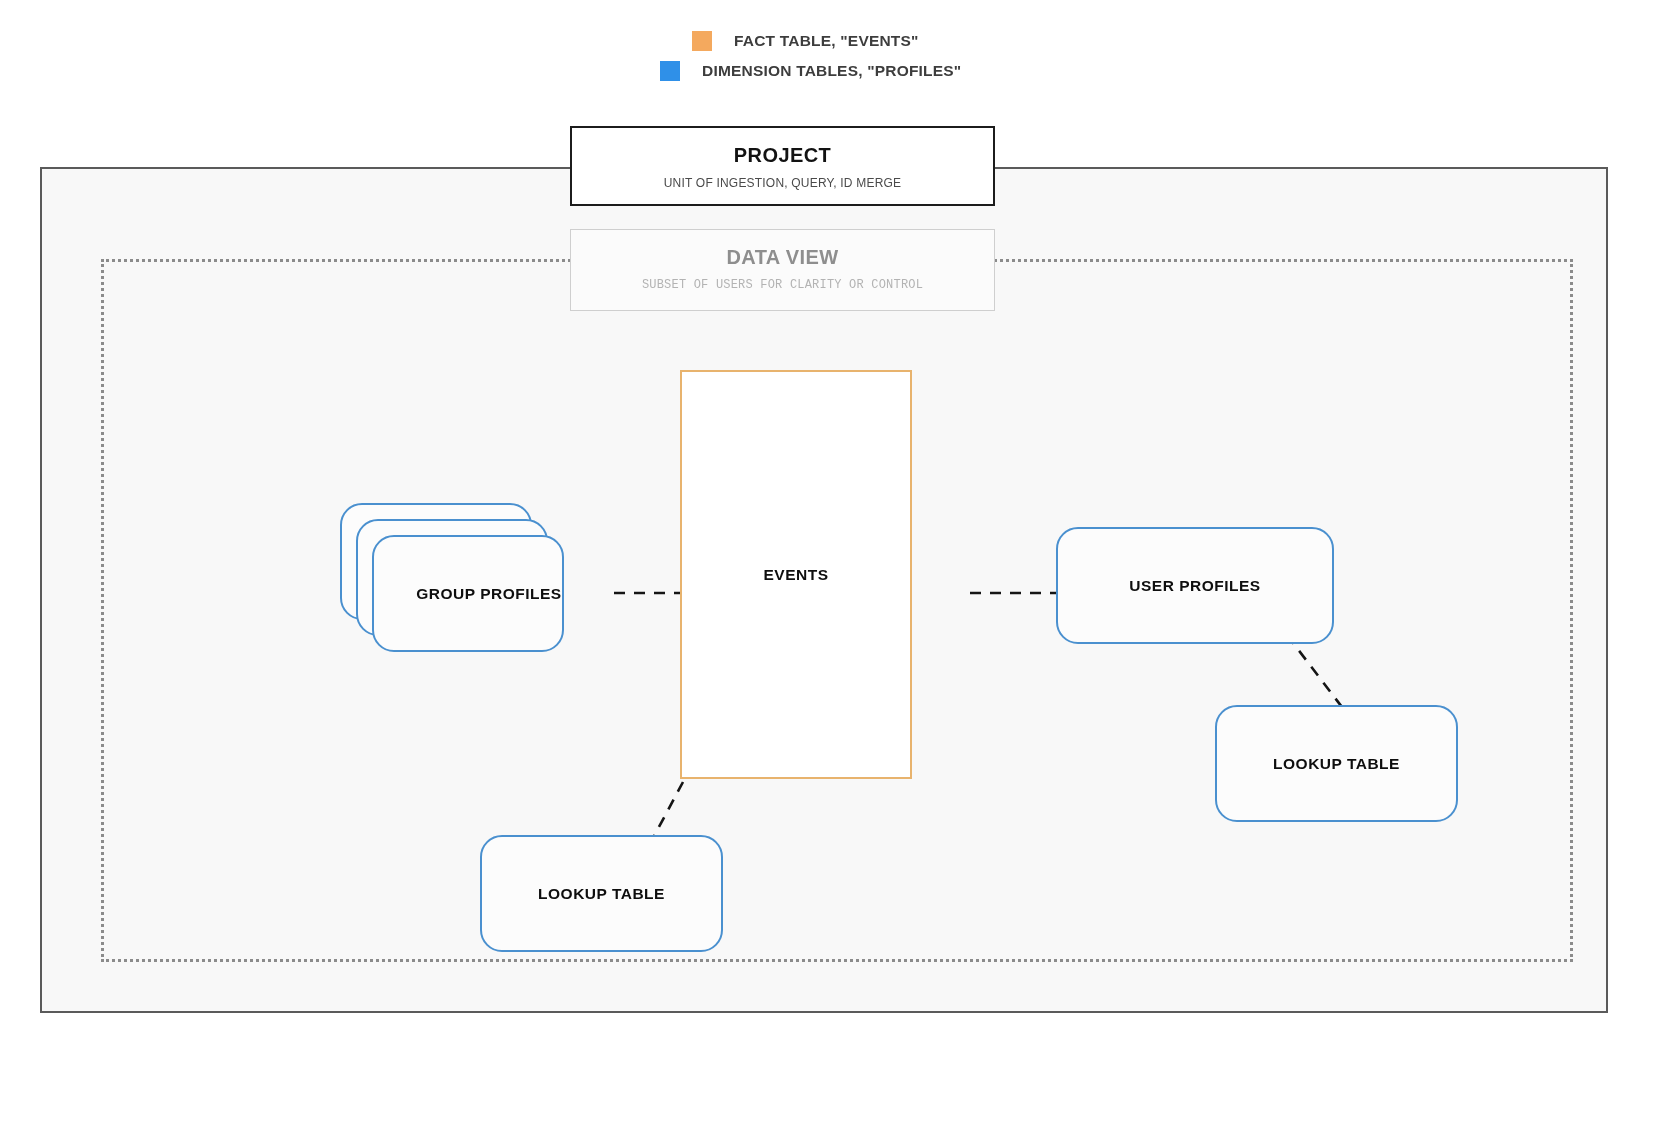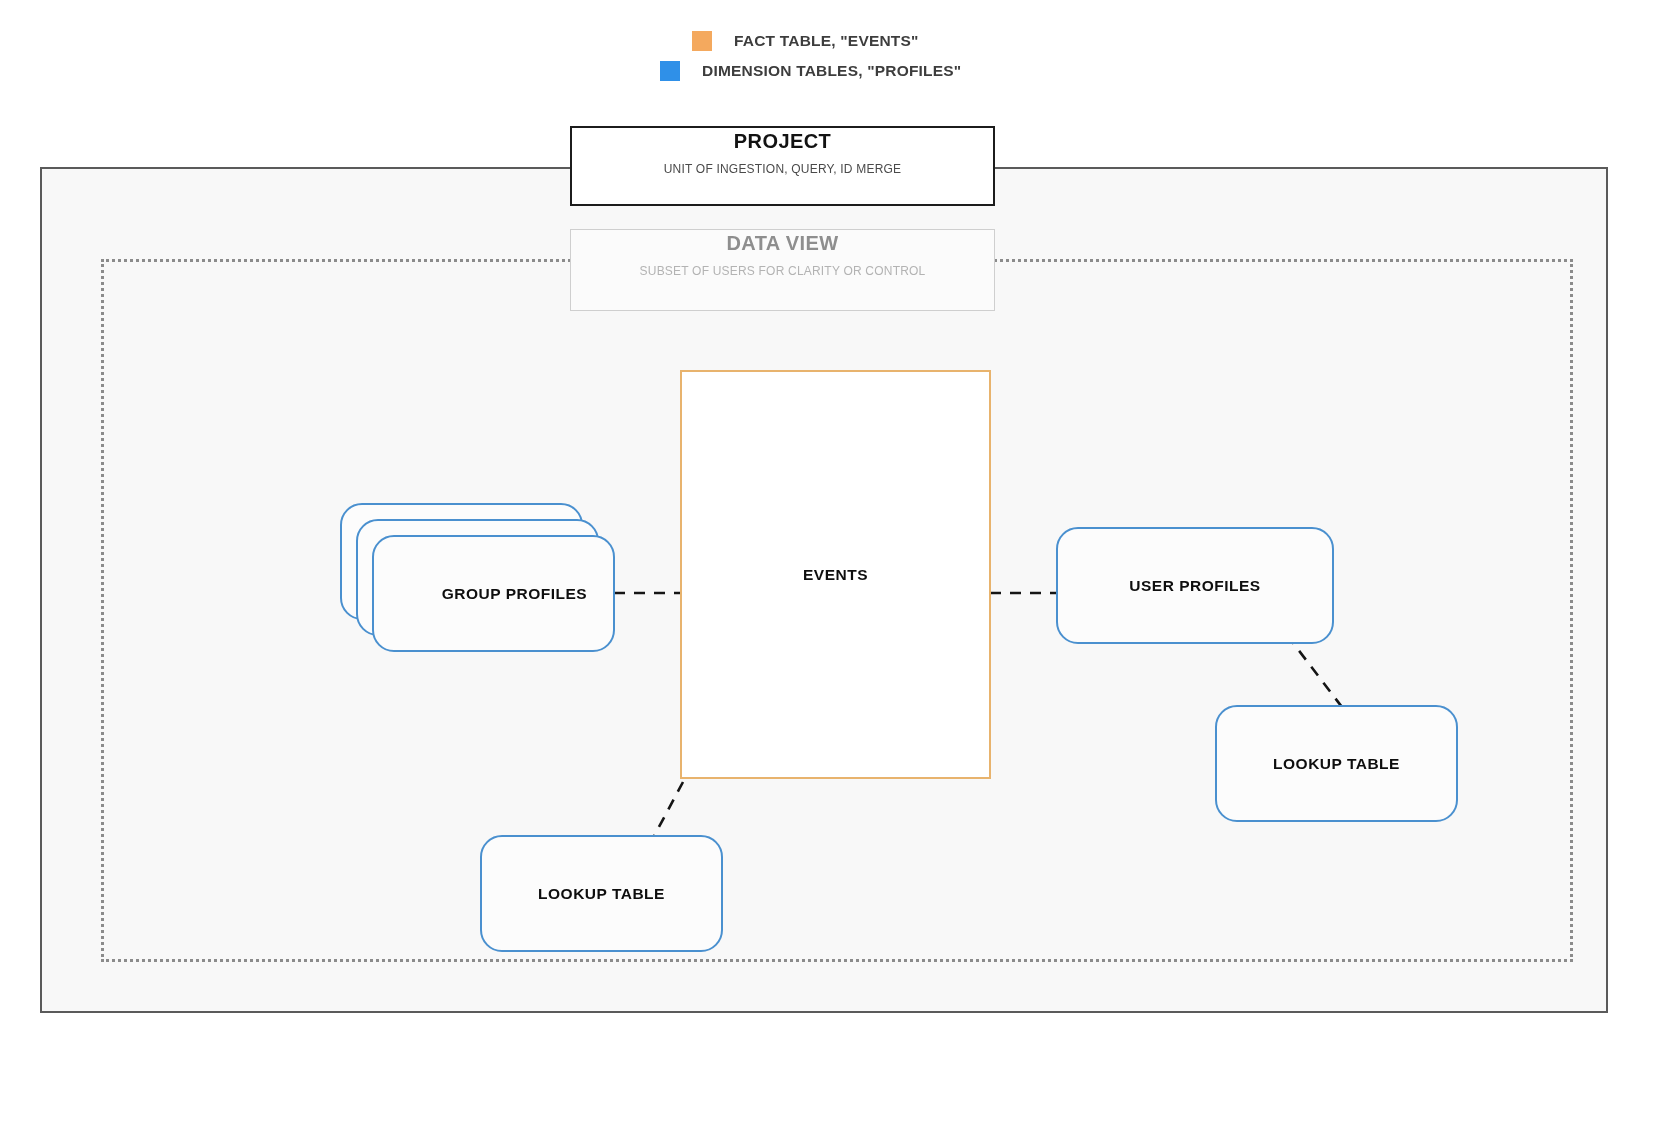--- a/index.html
+++ b/index.html
@@ -66,20 +66,21 @@
     border: 3px dotted #8b8b8b;
     box-sizing: border-box;
   }
 
   
   .header-box {
     position: absolute;
     box-sizing: border-box;
     background: #ffffff;
     text-align: center;
+    padding-top: 14px;
   }
   #project-box {
     left: 570px;
     top: 126px;
     width: 425px;
     height: 80px;
     border: 2px solid #1c1c1c;
   }
   #dataview-box {
     left: 570px;
@@ -98,21 +99,21 @@
   }
   .box-sub {
     font-size: 12px;
     font-weight: normal;
     letter-spacing: 0.2px;
     color: #4a4a4a;
     line-height: 26px;
     margin-top: 2px;
   }
   #dataview-box .box-title { color: #8e8e8e; }
-  #dataview-box .box-sub   { color: #b3b3b3; }
+  #dataview-box .box-sub   { color: #b3b3b3; font-family: Liberation Mono, monospace; }
 
   
   #connectors {
     position: absolute;
     left: 0;
     top: 0;
     width: 1664px;
     height: 1128px;
     pointer-events: none;
   }
@@ -130,21 +131,21 @@
     font-weight: bold;
     letter-spacing: 0.5px;
     color: #0e0e0e;
     text-align: center;
   }
 
   
   #node-events {
     left: 680px;
     top: 370px;
-    width: 311px;
+    width: 232px;
     height: 409px;
     background: #ffffff;
     border: 2px solid #e8b36d;
   }
 
   
   .node-dim {
     background: #fcfcfc;
     border: 2px solid #4a90cf;
     border-radius: 22px;
@@ -172,21 +173,21 @@
   #node-group-profiles-stack {
     position: absolute;
     left: 340px;
     top: 503px;
     width: 300px;
     height: 150px;
   }
   .stack-card {
     position: absolute;
     box-sizing: border-box;
-    width: 243px;
+    width: 192px;
     height: 117px;
     background: #fcfcfc;
     border: 2px solid #4a90cf;
     border-radius: 22px;
     padding-left: 42px;
   }
   .stack-card.card-back   { left: 0px;  top: 0px;  }
   .stack-card.card-mid    { left: 16px; top: 16px; }
   .stack-card.card-front  { left: 32px; top: 32px; display: flex; align-items: center; justify-content: center; }
 </style>

